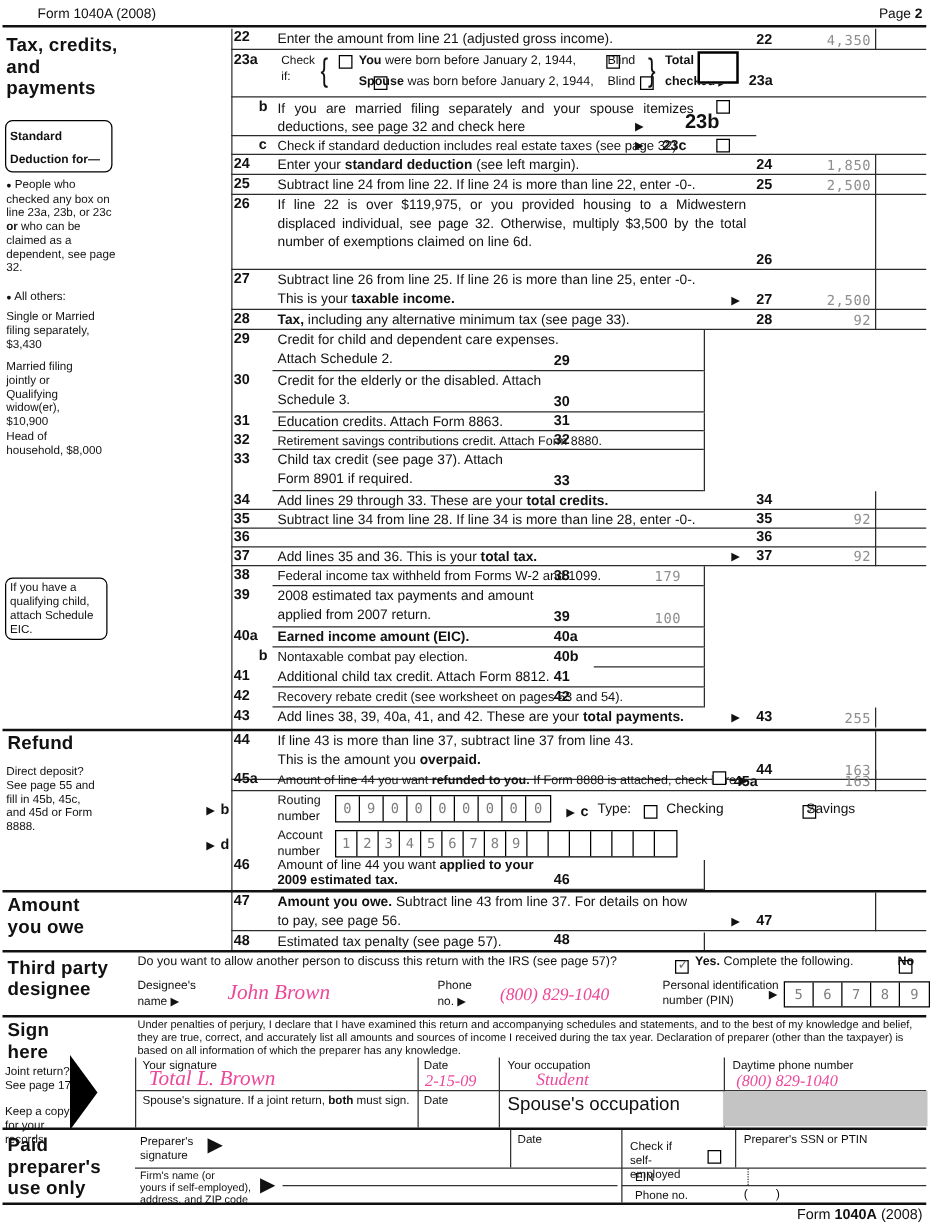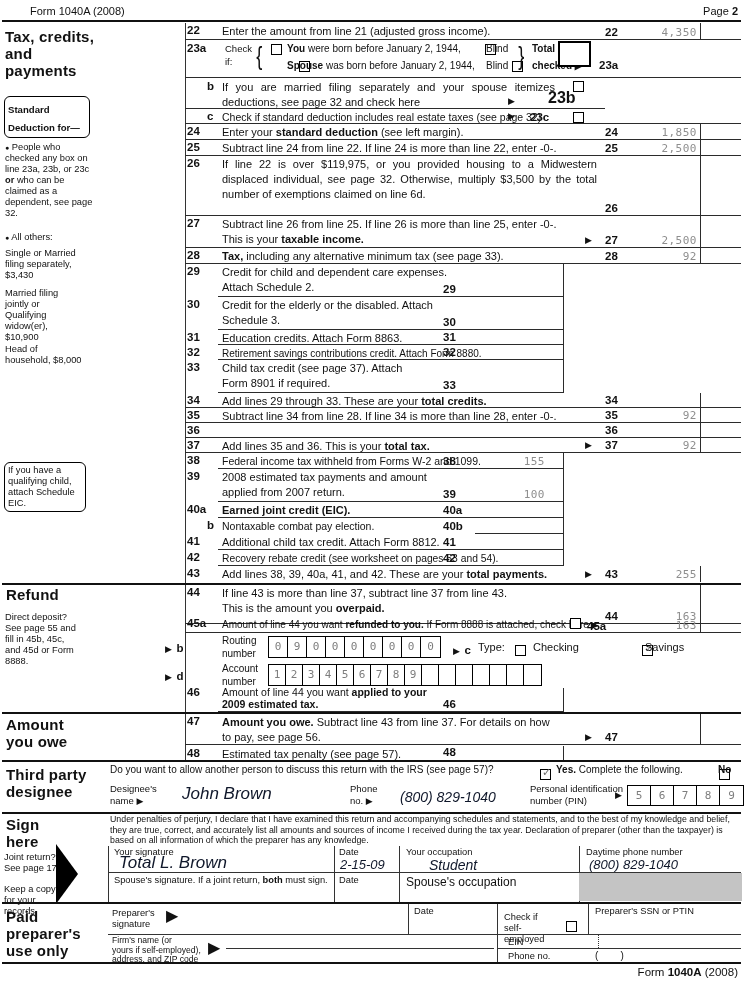--- a/index.html
+++ b/index.html
@@ -11,21 +11,21 @@
   .row{position:absolute;left:185px;width:556px}
   .n{position:absolute;left:2px;top:1px;font-weight:bold;font-size:11.5px}
   .nsub{position:absolute;left:22px;top:1px;font-weight:bold;font-size:11.5px}
   .t{position:absolute;left:37px;top:1px;font-size:11px;line-height:15px}
   .rn{position:absolute;left:420px;bottom:2px;font-weight:bold;font-size:11.5px}
   .ra{position:absolute;left:438px;width:74px;bottom:1px;text-align:right}
   .inn{position:absolute;left:258px;bottom:2px;font-weight:bold;font-size:11.5px}
   .ia{position:absolute;left:276px;width:84px;bottom:1px;text-align:right}
   .arr{position:absolute;left:400px;bottom:3px;font-size:9px}
   .hand{font-family:"DejaVu Sans Mono",monospace;color:#8e8e8e;font-size:11px;letter-spacing:.5px}
-  .script{font-family:Liberation Sans, sans-serif;font-style:italic;color:#0f172a}
+  .script{font-family:Liberation Serif, serif;font-style:italic;color:#ec4899}
   .rule{position:absolute;left:0;right:0;bottom:0;border-bottom:1.3px solid #2b2b2b}
   .irule{position:absolute;left:33px;width:345px;bottom:0;border-bottom:1.3px solid #2b2b2b}
   .vl{position:absolute;left:515px;top:0;bottom:0;border-left:1px solid #2b2b2b}
   .ivl{position:absolute;left:378px;top:0;bottom:0;border-left:1px solid #2b2b2b}
   .sec{position:absolute;left:2px;right:3px;border-top:2.2px solid #111}
   .cb{display:inline-block;width:11px;height:11px;border:1.5px solid #000;background:#fff;vertical-align:-1px;position:relative}
   .cb .ck{position:absolute;top:-4px;left:1px;font-size:11px;color:#6f6f6f;font-weight:normal}
   .comb{position:absolute;display:flex;border:1.8px solid #000;background:#fff}
   .comb .c{border-right:1px solid #000;text-align:center;font-family:"DejaVu Sans Mono",monospace;color:#7d7d7d}
   .comb .c:last-child{border-right:none}
@@ -244,35 +244,35 @@
   <span class="rn">37</span>
   <span class="ra hand">92</span>
   <span class="vl"></span>
   <span class="rule"></span>
 </div>
 
 <div class="row" style="top:453px;height:16px">
   <span class="n">38</span>
   <span class="t" style="font-size:10.5px">Federal income tax withheld from Forms W-2 and 1099.</span>
   <span class="inn">38</span>
-  <span class="ia hand">155</span>
+  <span class="ia hand">179</span>
   <span class="ivl"></span>
   <span class="irule"></span>
 </div>
 <div class="row" style="top:469px;height:33px">
   <span class="n">39</span>
   <span class="t"><span>2008 estimated tax payments and amount</span><br><span>applied from 2007 return.</span></span>
   <span class="inn">39</span>
   <span class="ia hand">100</span>
   <span class="ivl"></span>
   <span class="irule"></span>
 </div>
 <div class="row" style="top:502px;height:16px">
   <span class="n">40a</span>
-  <span class="t b">Earned joint credit (EIC).</span>
+  <span class="t b">Earned income amount (EIC).</span>
   <span class="inn">40a</span>
   <span class="ia hand"></span>
   <span class="ivl"></span>
   <span class="irule"></span>
 </div>
 <div class="row" style="top:518px;height:16px">
   <span class="nsub">b</span>
   <span class="t" style="font-size:10.5px">Nontaxable combat pay election.</span>
   <span class="inn">40b</span>
   <span class="a" style="left:290px;width:88px;bottom:0;border-bottom:1.3px solid #2b2b2b"></span>
@@ -440,21 +440,21 @@
   <span class="a" style="left:297px;top:1px;font-size:9.3px">Your occupation</span>
   <span class="a" style="left:477px;top:1px;font-size:9.3px">Daytime phone number</span>
 
   <span class="a script" style="left:10px;top:7px;font-size:17px">Total L. Brown</span>
   <span class="a script" style="left:231px;top:11px;font-size:13px">2-15-09</span>
   <span class="a script" style="left:320px;top:11px;font-size:14px">Student</span>
   <span class="a script" style="left:480px;top:11px;font-size:13px">(800)  829-1040</span>
 
   <span class="a" style="left:5px;top:29px;font-size:9.3px"><span>Spouse's signature. If a joint return, </span><span class="b">both</span><span> must sign.</span></span>
   <span class="a" style="left:230px;top:29px;font-size:9.3px">Date</span>
-  <span class="a" style="left:297px;top:29px;font-size:12px">Spouse's occupation</span>
+  <span class="a" style="left:297px;top:29px;font-size:15px">Spouse's occupation</span>
 </div>
 
 <div class="sec" style="top:902px"></div>
 
 <div class="a" style="left:108px;top:904px;width:633px;height:58px">
   <span class="a" style="left:300px;top:0;height:30px;border-left:1px solid #333"></span>
   <span class="a" style="left:389px;top:0;bottom:0;border-left:1px solid #333"></span>
   <span class="a" style="left:480px;top:0;height:30px;border-left:1px solid #333"></span>
   <span class="a" style="left:0;right:0;top:30px;border-top:1px solid #333"></span>
   <span class="a" style="left:389px;right:0;top:44px;border-top:1px solid #333"></span>

